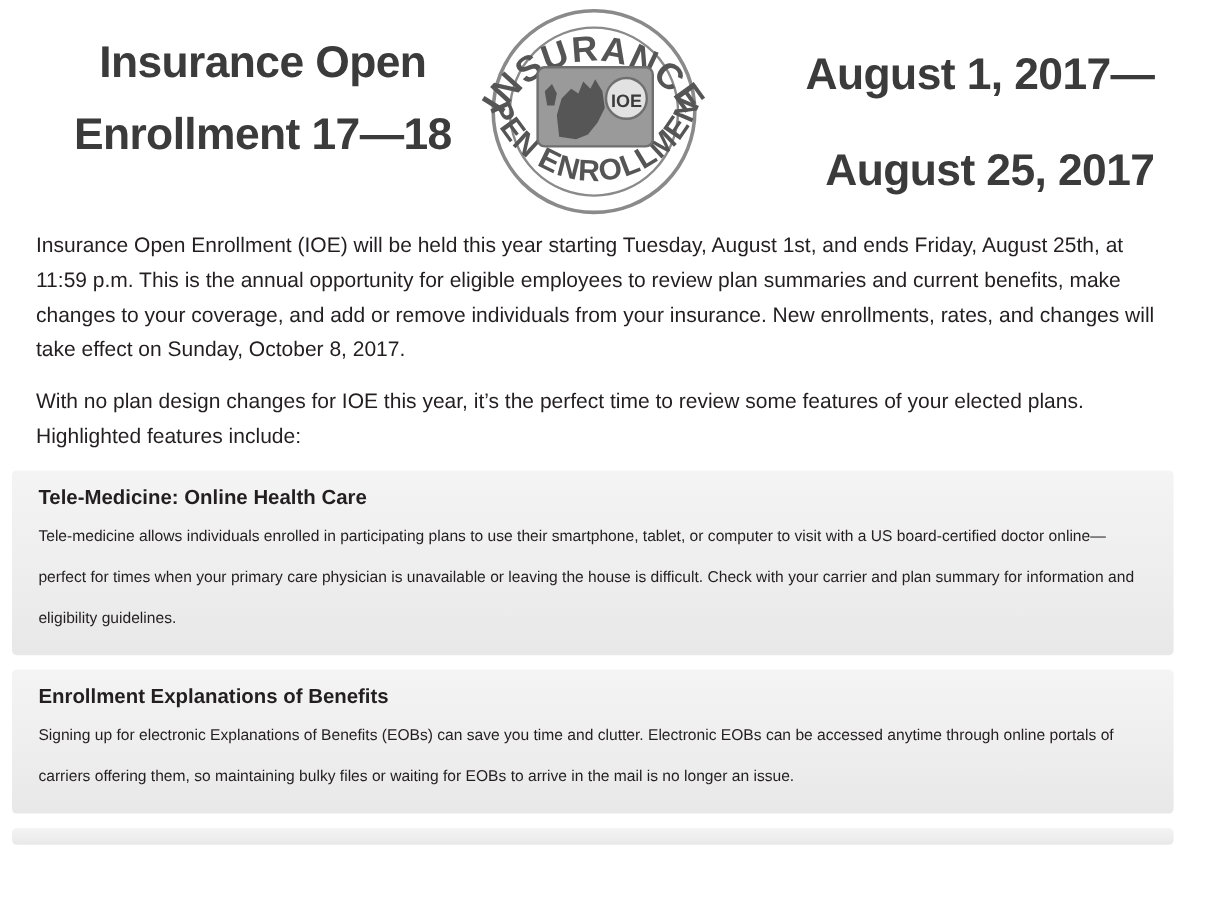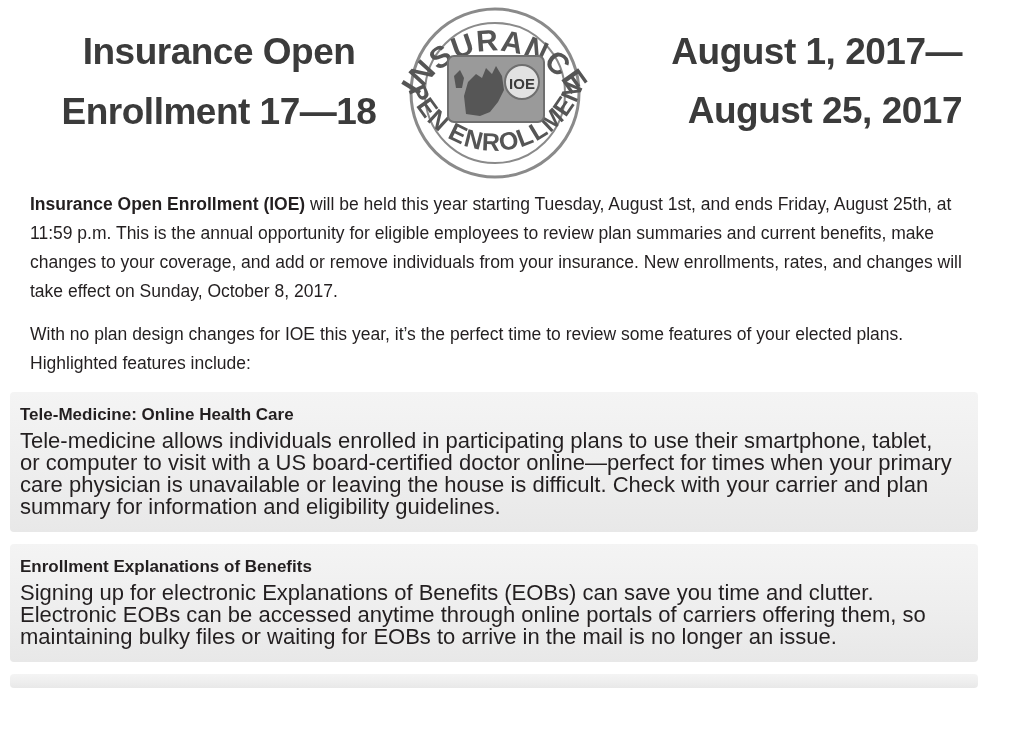--- a/index.html
+++ b/index.html
@@ -42,21 +42,21 @@
   }
 
   .title-right {
     position: absolute;
     right: 62px;
     top: 22px;
     width: 380px;
     text-align: right;
     font-size: 37px;
     font-weight: bold;
-    line-height: 59px;
+    line-height: 80px;
     letter-spacing: -0.5px;
     color: #3b3b3b;
   }
 
   
   .logo {
     position: absolute;
     left: 392px;
     top: 4px;
     width: 206px;
@@ -74,41 +74,41 @@
 
   p.para {
     margin: 0 0 14px 0;
     padding: 0 60px 0 30px;
     font-size: 17.5px;
     line-height: 29px;
     color: #231f20;
   }
   p.para:first-child { margin-top: 10px; }
 
-  p.para b { font-weight: bold; margin-top: 47px; }
+  p.para b { font-weight: normal; margin-top: 47px; }
 
   
   .card {
     margin: 0 46px 12px 10px;
-    padding: 10px 22px 14px 10px;
+    padding: 10px 22px 14px 22px;
     background: linear-gradient(to bottom, #f4f4f4 0%, #eeeeee 55%, #e8e8e8 100%);
     border-radius: 4px;
   }
 
   .card-title {
     font-size: 17px;
     font-weight: bold;
     line-height: 26px;
     color: #231f20;
     margin-bottom: 2px;
   }
 
   .card-body {
-    font-size: 22px;
-    line-height: 22px;
+    font-size: 13px;
+    line-height: 34px;
     color: #231f20;
   }
 
   .card.partial {
     height: 14px;
     padding: 0;
     overflow: hidden;
     margin-bottom: 0;
   }
 </style>

